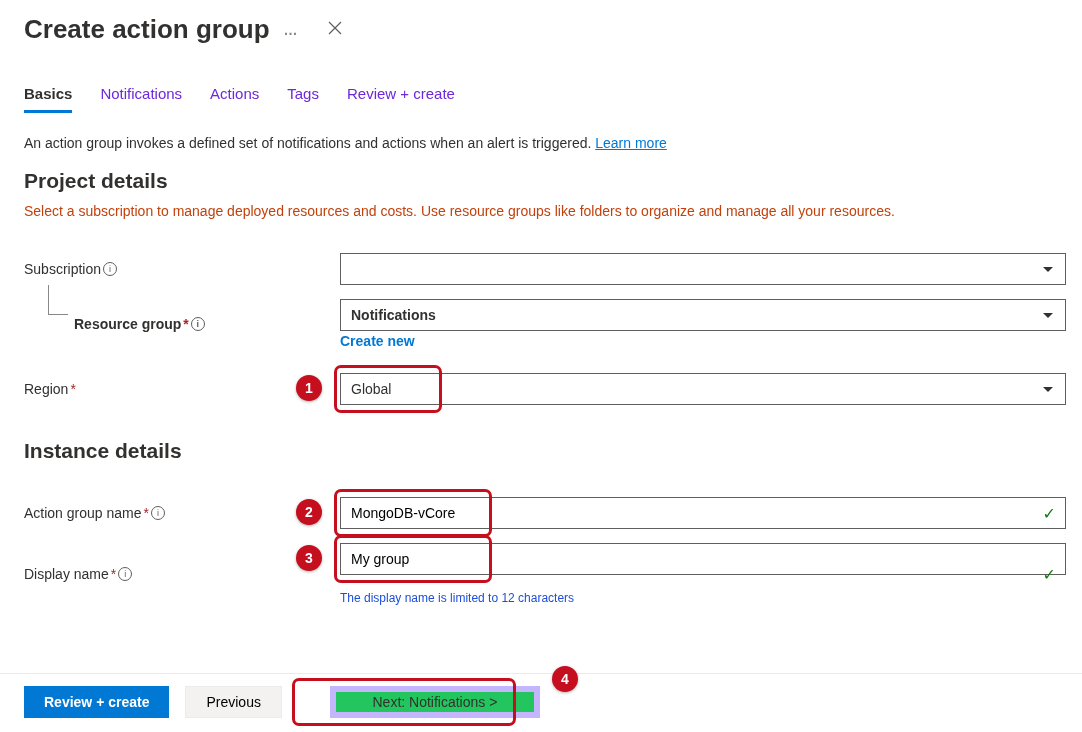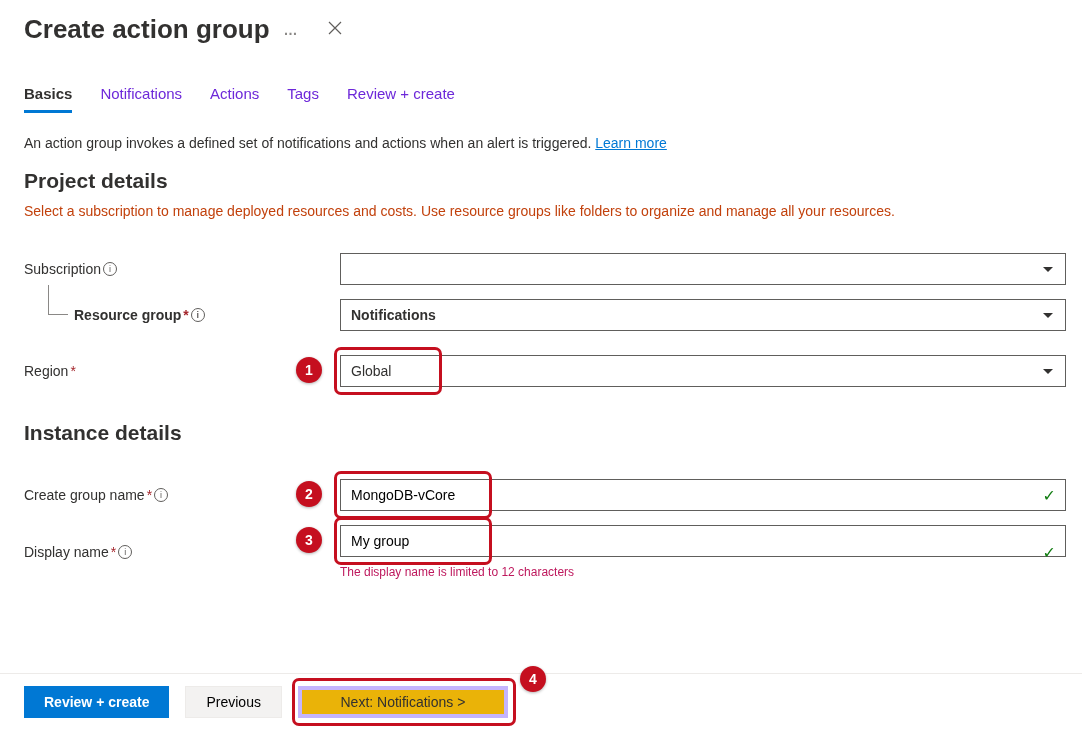--- a/index.html
+++ b/index.html
@@ -156,22 +156,22 @@
     }
     .create-new-link {
       color: #0078d4;
       font-size: 14px;
       cursor: pointer;
       display: block;
       margin-top: 2px;
     }
     .helper-text {
       font-size: 12px;
-      color: #be185d;
-      margin-top: 8px;
+      color: #1d4ed8;
+      margin-top: 16px;
     }
     .tree-connector {
       position: absolute;
       left: 24px;
       top: -14px;
       width: 20px;
       height: 30px;
       border-left: 1px solid #8a8886;
       border-bottom: 1px solid #8a8886;
       border-bottom-left-radius: 0;
@@ -224,24 +224,25 @@
       background: #0078d4;
       color: #fff;
       font-weight: 600;
     }
     .btn-secondary {
       background: #f3f2f1;
       color: #000000;
       border: 1px solid #edebe9;
     }
     .btn-outline {
-      background: #eab308;
-      color: #323130;
-      border: 4px solid #c4b5fd;
+      background: #22c55e;
+      color: #323130;
+      border: 6px solid #c4b5fd;
       font-weight: 400;
+      margin-left: 32px;
     }
     .instance-section {
       margin-top: 34px;
     }
     .rg-wrap {
       position: relative;
       font-weight: bold;
     }
   </style>
 </head>
@@ -294,20 +295,21 @@
     <div class="label-area indented">
       <span>Resource group</span>
       <span class="req">*</span>
       <span class="info-icon">i</span>
     </div>
     <div class="input-area">
       <div class="select-box">
         <span>Notifications</span>
         <span class="chevron"></span>
       </div>
+      <span class="create-new-link">Create new</span>
     </div>
   </div>
 
   <div class="form-row" style="margin-top:24px;">
     <div class="label-area">
       <span>Region</span>
       <span class="req">*</span>
     </div>
     <div class="input-area" style="position:relative;">
       <div class="highlight-box" style="left:-6px; top:-8px; width:108px; height:48px;"></div>
@@ -317,21 +319,21 @@
       </div>
       <div class="callout" style="left:-44px; top:2px;">1</div>
     </div>
   </div>
 
   <div class="instance-section">
     <div class="section-heading">Instance details</div>
 
     <div class="form-row" style="margin-top:34px;">
       <div class="label-area">
-        <span>Create group name</span>
+        <span>Action group name</span>
         <span class="req">*</span>
         <span class="info-icon">i</span>
       </div>
       <div class="input-area" style="position:relative;">
         <div class="highlight-box" style="left:-6px; top:-8px; width:158px; height:48px;"></div>
         <input class="text-input valid" value="MongoDB-vCore" style="">
         <span class="check-icon">✓</span>
         <div class="callout" style="left:-44px; top:2px;">2</div>
       </div>
     </div>

